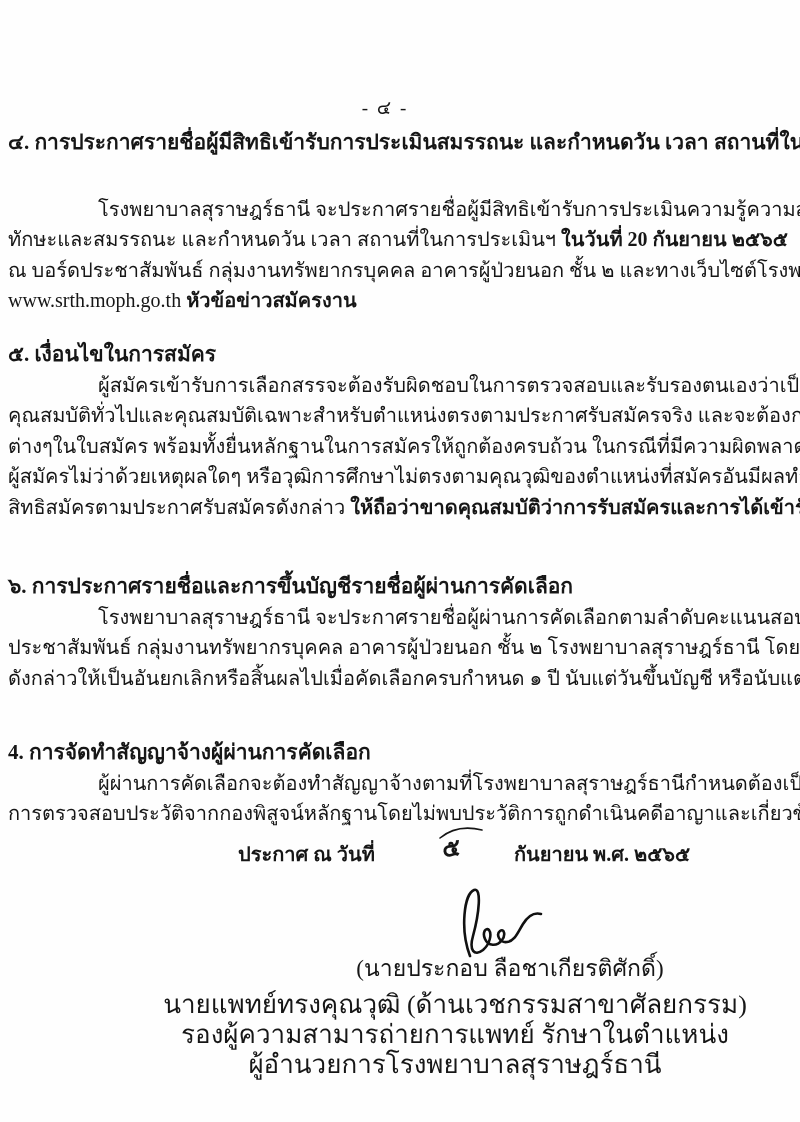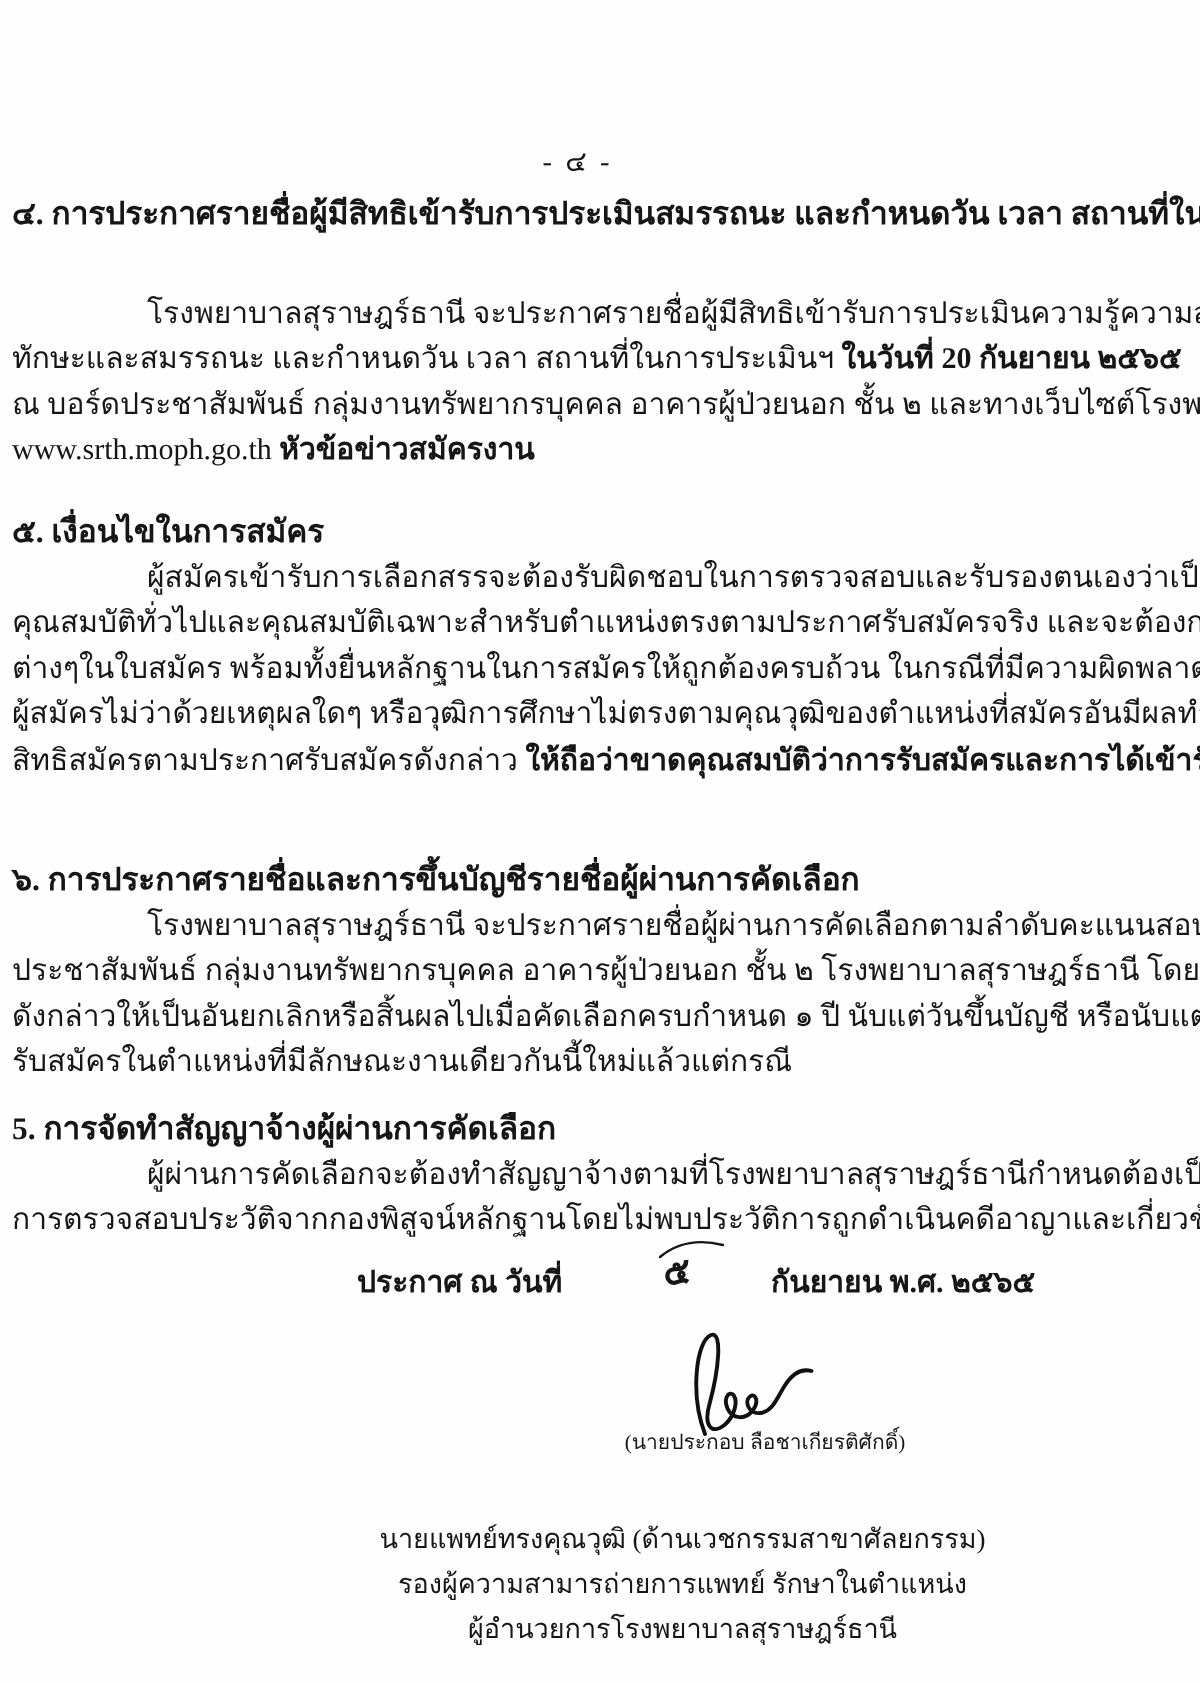--- a/index.html
+++ b/index.html
@@ -20,22 +20,22 @@
   .indent{padding-left:90px;}
   .pageno{width:100%;text-align:center;font-size:19px;letter-spacing:2px;}
   .procl{font-size:20px;font-weight:bold;}
   .hand{
     display:inline-block;
     font-size:24px;
     font-weight:bold;
     transform:rotate(-6deg);
     font-family:"DejaVu Serif",serif;
   }
-  .sigline{width:610px;left:150px;text-align:center;font-size:18px;white-space:nowrap;margin-top:28px;}
-  .signame{width:540px;left:240px;text-align:center;font-size:14px;white-space:nowrap;}
+  .sigline{width:610px;left:150px;text-align:center;font-size:26px;white-space:nowrap;}
+  .signame{width:540px;left:240px;text-align:center;font-size:23px;white-space:nowrap;}
   svg{display:block;}
 </style>
 </head>
 <body>
 
 <div class="page">
 
   <div class="abs pageno" style="top:92px;left:-15px;">- ๔ -</div>
 
   <div class="abs" style="top:126px;left:8px;right:5px;">
@@ -55,24 +55,23 @@
     <div class="line">ต่างๆในใบสมัคร พร้อมทั้งยื่นหลักฐานในการสมัครให้ถูกต้องครบถ้วน ในกรณีที่มีความผิดพลาดอันเกิดจาก</div>
     <div class="line">ผู้สมัครไม่ว่าด้วยเหตุผลใดๆ หรือวุฒิการศึกษาไม่ตรงตามคุณวุฒิของตำแหน่งที่สมัครอันมีผลทำให้ผู้สมัครไม่มี</div>
     <div class="line"><span>สิทธิสมัครตามประกาศรับสมัครดังกล่าว </span><span class="b">ให้ถือว่าขาดคุณสมบัติว่าการรับสมัครและการได้เข้ารับการสรรหาและ</span></div>
   </div>
 
   <div class="abs heading" style="top:570px;left:8px;">๖. การประกาศรายชื่อและการขึ้นบัญชีรายชื่อผู้ผ่านการคัดเลือก</div>
   <div class="abs para" style="top:602px;left:8px;right:5px;">
     <div class="line indent">โรงพยาบาลสุราษฎร์ธานี จะประกาศรายชื่อผู้ผ่านการคัดเลือกตามลำดับคะแนนสอบ ณ บอร์ด</div>
     <div class="line">ประชาสัมพันธ์ กลุ่มงานทรัพยากรบุคคล อาคารผู้ป่วยนอก ชั้น ๒ โรงพยาบาลสุราษฎร์ธานี โดยบัญชีรายชื่อ</div>
     <div class="line">ดังกล่าวให้เป็นอันยกเลิกหรือสิ้นผลไปเมื่อคัดเลือกครบกำหนด ๑ ปี นับแต่วันขึ้นบัญชี หรือนับแต่วันประกาศ</div>
-    <div class="line">รับสมัครในตำแหน่งที่มีลักษณะงานเดียวกันนี้ใหม่แล้วแต่กรณี</div>
   </div>
 
-  <div class="abs heading" style="top:736px;left:8px;">5. การจัดทำสัญญาจ้างผู้ผ่านการคัดเลือก</div>
+  <div class="abs heading" style="top:736px;left:8px;">4. การจัดทำสัญญาจ้างผู้ผ่านการคัดเลือก</div>
   <div class="abs para" style="top:768px;left:8px;right:5px;">
     <div class="line indent">ผู้ผ่านการคัดเลือกจะต้องทำสัญญาจ้างตามที่โรงพยาบาลสุราษฎร์ธานีกำหนดต้องเป็นผู้ที่ผ่าน</div>
     <div class="line">การตรวจสอบประวัติจากกองพิสูจน์หลักฐานโดยไม่พบประวัติการถูกดำเนินคดีอาญาและเกี่ยวข้องกับยาเสพติด</div>
   </div>
 
   <div>
     <span class="abs procl" style="top:838px;left:238px;">ประกาศ  ณ  วันที่</span>
     <span class="abs hand" style="top:828px;left:442px;">๕</span>
     <svg class="abs" style="top:824px;left:436px;" width="50" height="16" viewBox="0 0 50 16">
       <path d="M4 14 C 16 4, 30 2, 46 6" stroke="#161616" stroke-width="1.6" fill="none" stroke-linecap="round"></path>

